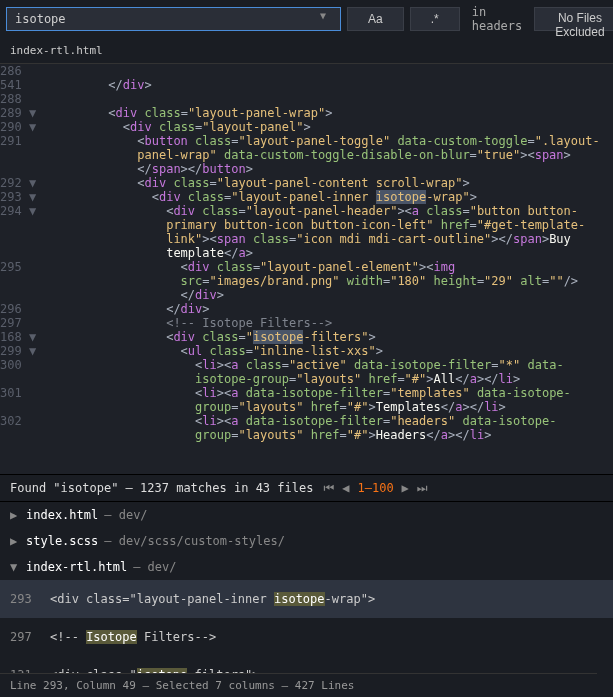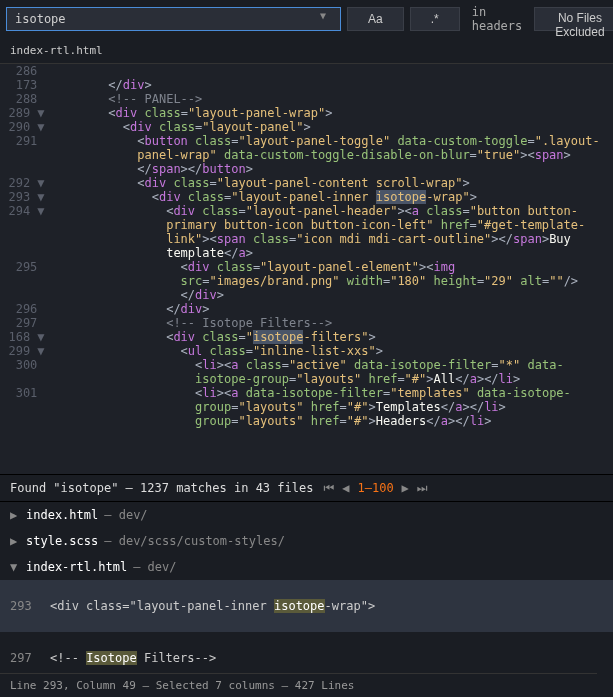--- a/index.html
+++ b/index.html
@@ -5,37 +5,37 @@
 *{margin:0;padding:0;box-sizing:border-box}
 body{background:#1a1d23;color:#abb2bf;font-family:Consolas,Menlo,monospace;font-size:12px;width:613px;height:697px;overflow:hidden}
 .search-bar{display:flex;align-items:center;padding:5px 6px;gap:6px;background:#1a1d23}
 .search-input{flex:0 0 335px;background:#2a2e37;border:1px solid #4a8cd8;color:#d0d0d0;padding:4px 8px;font-family:inherit;font-size:12px;height:24px}
 .search-dd{position:absolute;left:320px;top:10px;color:#888;font-size:10px}
 .search-btn{background:#2a2e37;border:1px solid #3a3e47;color:#ccc;padding:3px 20px;height:24px;cursor:pointer;font-size:12px}
 .search-label{color:#aaa;padding:0 6px}
 .file-tab{background:#1a1d23;color:#ccc;padding:6px 10px;border-bottom:1px solid #333;font-size:11px}
 .editor{height:410px;overflow:hidden;background:#1e2128}
 .line{display:flex;white-space:pre}
-.gutter{width:65px;text-align:center;padding-right:12px;color:#5a5f6b;flex-shrink:0;user-select:none}
+.gutter{width:65px;text-align:left;padding-right:12px;color:#5a5f6b;flex-shrink:0;user-select:none}
 .code{flex:1;overflow:hidden}
 .t-tag{color:#c678dd}
 .t-attr{color:#98c379}
 .t-str{color:#e5c07b}
 .t-txt{color:#f8f8f2}
 .t-cmt{color:#7f848e}
 .t-punc{color:#abb2bf}
 .hl{background:#4a5568}
 .results-header{background:#1a1d23;color:#ddd;padding:6px 10px;display:flex;align-items:center;gap:10px;border-top:1px solid #000;border-bottom:1px solid #000;font-size:12px}
 .pager{display:flex;gap:8px;align-items:center;color:#888}
 .pager span{cursor:pointer}
 .file-result{padding:6px 10px;display:flex;align-items:center;gap:6px;cursor:pointer}
 .file-result .arr{color:#888;width:10px}
 .file-result .fn{color:#fff;font-weight:normal}
 .file-result .fp{color:#888}
-.match-line{display:flex;padding:19px 10px;gap:10px}
+.match-line{display:flex;padding:12px 10px;gap:10px}
 .match-line.active{background:#2e3440}
 .match-line .ln{width:30px;color:#888}
 .match-line .mc{color:#ccc}
 .match-hl{background:#5a5a3a;color:#fff}
 .status{position:absolute;bottom:0;left:0;right:16px;background:#1a1d23;color:#999;padding:5px 10px;border-top:1px solid #333;font-size:11px}
 </style>
 </head>
 <body>
 
 <div class="search-bar">
@@ -44,22 +44,22 @@
   <button class="search-btn">Aa</button>
   <button class="search-btn">.*</button>
   <span class="search-label">in headers</span>
   <button class="search-btn" style="margin-left:auto">No Files Excluded</button>
 </div>
 
 <div class="file-tab">index-rtl.html</div>
 
 <div class="editor" id="editor">
     <div class="line"><span class="gutter">286</span></div>
-    <div class="line"><span class="gutter">173</span><span class="code">      <span class="t-punc">&lt;/</span><span class="t-tag">div</span><span class="t-punc">&gt;</span></span></div>
-    <div class="line"><span class="gutter">288</span><span class="code">      <span class="t-cmt">&lt;!-- PANEL--&gt;</span></span></div>
+    <div class="line"><span class="gutter">541</span><span class="code">      <span class="t-punc">&lt;/</span><span class="t-tag">div</span><span class="t-punc">&gt;</span></span></div>
+    <div class="line"><span class="gutter">288</span></div>
     <div class="line"><span class="gutter">289 ▼</span><span class="code">      <span class="t-punc">&lt;</span><span class="t-tag">div</span> <span class="t-attr">class</span><span class="t-punc">=</span><span class="t-str">"layout-panel-wrap"</span><span class="t-punc">&gt;</span></span></div>
     <div class="line"><span class="gutter">290 ▼</span><span class="code">        <span class="t-punc">&lt;</span><span class="t-tag">div</span> <span class="t-attr">class</span><span class="t-punc">=</span><span class="t-str">"layout-panel"</span><span class="t-punc">&gt;</span></span></div>
     <div class="line"><span class="gutter">291</span><span class="code">          <span class="t-punc">&lt;</span><span class="t-tag">button</span> <span class="t-attr">class</span><span class="t-punc">=</span><span class="t-str">"layout-panel-toggle"</span> <span class="t-attr">data-custom-toggle</span><span class="t-punc">=</span><span class="t-str">".layout-</span></span></div>
     <div class="line"><span class="gutter"></span><span class="code">          <span class="t-str">panel-wrap"</span> <span class="t-attr">data-custom-toggle-disable-on-blur</span><span class="t-punc">=</span><span class="t-str">"true"</span><span class="t-punc">&gt;&lt;</span><span class="t-tag">span</span><span class="t-punc">&gt;</span></span></div>
     <div class="line"><span class="gutter"></span><span class="code">          <span class="t-punc">&lt;/</span><span class="t-tag">span</span><span class="t-punc">&gt;&lt;/</span><span class="t-tag">button</span><span class="t-punc">&gt;</span></span></div>
     <div class="line"><span class="gutter">292 ▼</span><span class="code">          <span class="t-punc">&lt;</span><span class="t-tag">div</span> <span class="t-attr">class</span><span class="t-punc">=</span><span class="t-str">"layout-panel-content scroll-wrap"</span><span class="t-punc">&gt;</span></span></div>
     <div class="line"><span class="gutter">293 ▼</span><span class="code">            <span class="t-punc">&lt;</span><span class="t-tag">div</span> <span class="t-attr">class</span><span class="t-punc">=</span><span class="t-str">"layout-panel-inner <span class="hl">isotope</span>-wrap"</span><span class="t-punc">&gt;</span></span></div>
     <div class="line"><span class="gutter">294 ▼</span><span class="code">              <span class="t-punc">&lt;</span><span class="t-tag">div</span> <span class="t-attr">class</span><span class="t-punc">=</span><span class="t-str">"layout-panel-header"</span><span class="t-punc">&gt;&lt;</span><span class="t-tag">a</span> <span class="t-attr">class</span><span class="t-punc">=</span><span class="t-str">"button button-</span></span></div>
     <div class="line"><span class="gutter"></span><span class="code">              <span class="t-str">primary button-icon button-icon-left"</span> <span class="t-attr">href</span><span class="t-punc">=</span><span class="t-str">"#get-template-</span></span></div>
     <div class="line"><span class="gutter"></span><span class="code">              <span class="t-str">link"</span><span class="t-punc">&gt;&lt;</span><span class="t-tag">span</span> <span class="t-attr">class</span><span class="t-punc">=</span><span class="t-str">"icon mdi mdi-cart-outline"</span><span class="t-punc">&gt;&lt;/</span><span class="t-tag">span</span><span class="t-punc">&gt;</span><span class="t-txt">Buy </span></span></div>
@@ -68,20 +68,21 @@
     <div class="line"><span class="gutter"></span><span class="code">                <span class="t-attr">src</span><span class="t-punc">=</span><span class="t-str">"images/brand.png"</span> <span class="t-attr">width</span><span class="t-punc">=</span><span class="t-str">"180"</span> <span class="t-attr">height</span><span class="t-punc">=</span><span class="t-str">"29"</span> <span class="t-attr">alt</span><span class="t-punc">=</span><span class="t-str">""</span><span class="t-punc">/&gt;</span></span></div>
     <div class="line"><span class="gutter"></span><span class="code">                <span class="t-punc">&lt;/</span><span class="t-tag">div</span><span class="t-punc">&gt;</span></span></div>
     <div class="line"><span class="gutter">296</span><span class="code">              <span class="t-punc">&lt;/</span><span class="t-tag">div</span><span class="t-punc">&gt;</span></span></div>
     <div class="line"><span class="gutter">297</span><span class="code">              <span class="t-cmt">&lt;!-- Isotope Filters--&gt;</span></span></div>
     <div class="line"><span class="gutter">168 ▼</span><span class="code">              <span class="t-punc">&lt;</span><span class="t-tag">div</span> <span class="t-attr">class</span><span class="t-punc">=</span><span class="t-str">"<span class="hl">isotope</span>-filters"</span><span class="t-punc">&gt;</span></span></div>
     <div class="line"><span class="gutter">299 ▼</span><span class="code">                <span class="t-punc">&lt;</span><span class="t-tag">ul</span> <span class="t-attr">class</span><span class="t-punc">=</span><span class="t-str">"inline-list-xxs"</span><span class="t-punc">&gt;</span></span></div>
     <div class="line"><span class="gutter">300</span><span class="code">                  <span class="t-punc">&lt;</span><span class="t-tag">li</span><span class="t-punc">&gt;&lt;</span><span class="t-tag">a</span> <span class="t-attr">class</span><span class="t-punc">=</span><span class="t-str">"active"</span> <span class="t-attr">data-isotope-filter</span><span class="t-punc">=</span><span class="t-str">"*"</span> <span class="t-attr">data-</span></span></div>
     <div class="line"><span class="gutter"></span><span class="code">                  <span class="t-attr">isotope-group</span><span class="t-punc">=</span><span class="t-str">"layouts"</span> <span class="t-attr">href</span><span class="t-punc">=</span><span class="t-str">"#"</span><span class="t-punc">&gt;</span><span class="t-txt">All</span><span class="t-punc">&lt;/</span><span class="t-tag">a</span><span class="t-punc">&gt;&lt;/</span><span class="t-tag">li</span><span class="t-punc">&gt;</span></span></div>
     <div class="line"><span class="gutter">301</span><span class="code">                  <span class="t-punc">&lt;</span><span class="t-tag">li</span><span class="t-punc">&gt;&lt;</span><span class="t-tag">a</span> <span class="t-attr">data-isotope-filter</span><span class="t-punc">=</span><span class="t-str">"templates"</span> <span class="t-attr">data-isotope-</span></span></div>
     <div class="line"><span class="gutter"></span><span class="code">                  <span class="t-attr">group</span><span class="t-punc">=</span><span class="t-str">"layouts"</span> <span class="t-attr">href</span><span class="t-punc">=</span><span class="t-str">"#"</span><span class="t-punc">&gt;</span><span class="t-txt">Templates</span><span class="t-punc">&lt;/</span><span class="t-tag">a</span><span class="t-punc">&gt;&lt;/</span><span class="t-tag">li</span><span class="t-punc">&gt;</span></span></div>
+    <div class="line"><span class="gutter">302</span><span class="code">                  <span class="t-punc">&lt;</span><span class="t-tag">li</span><span class="t-punc">&gt;&lt;</span><span class="t-tag">a</span> <span class="t-attr">data-isotope-filter</span><span class="t-punc">=</span><span class="t-str">"headers"</span> <span class="t-attr">data-isotope-</span></span></div>
     <div class="line"><span class="gutter"></span><span class="code">                  <span class="t-attr">group</span><span class="t-punc">=</span><span class="t-str">"layouts"</span> <span class="t-attr">href</span><span class="t-punc">=</span><span class="t-str">"#"</span><span class="t-punc">&gt;</span><span class="t-txt">Headers</span><span class="t-punc">&lt;/</span><span class="t-tag">a</span><span class="t-punc">&gt;&lt;/</span><span class="t-tag">li</span><span class="t-punc">&gt;</span></span></div>
   </div>
 
 <div class="results-header">
   <span>Found "isotope" — 1237 matches in 43 files</span>
   <div class="pager">
     <span>⏮</span>
     <span>◀</span>
     <span style="color:#f97316">1—100</span>
     <span>▶</span>

